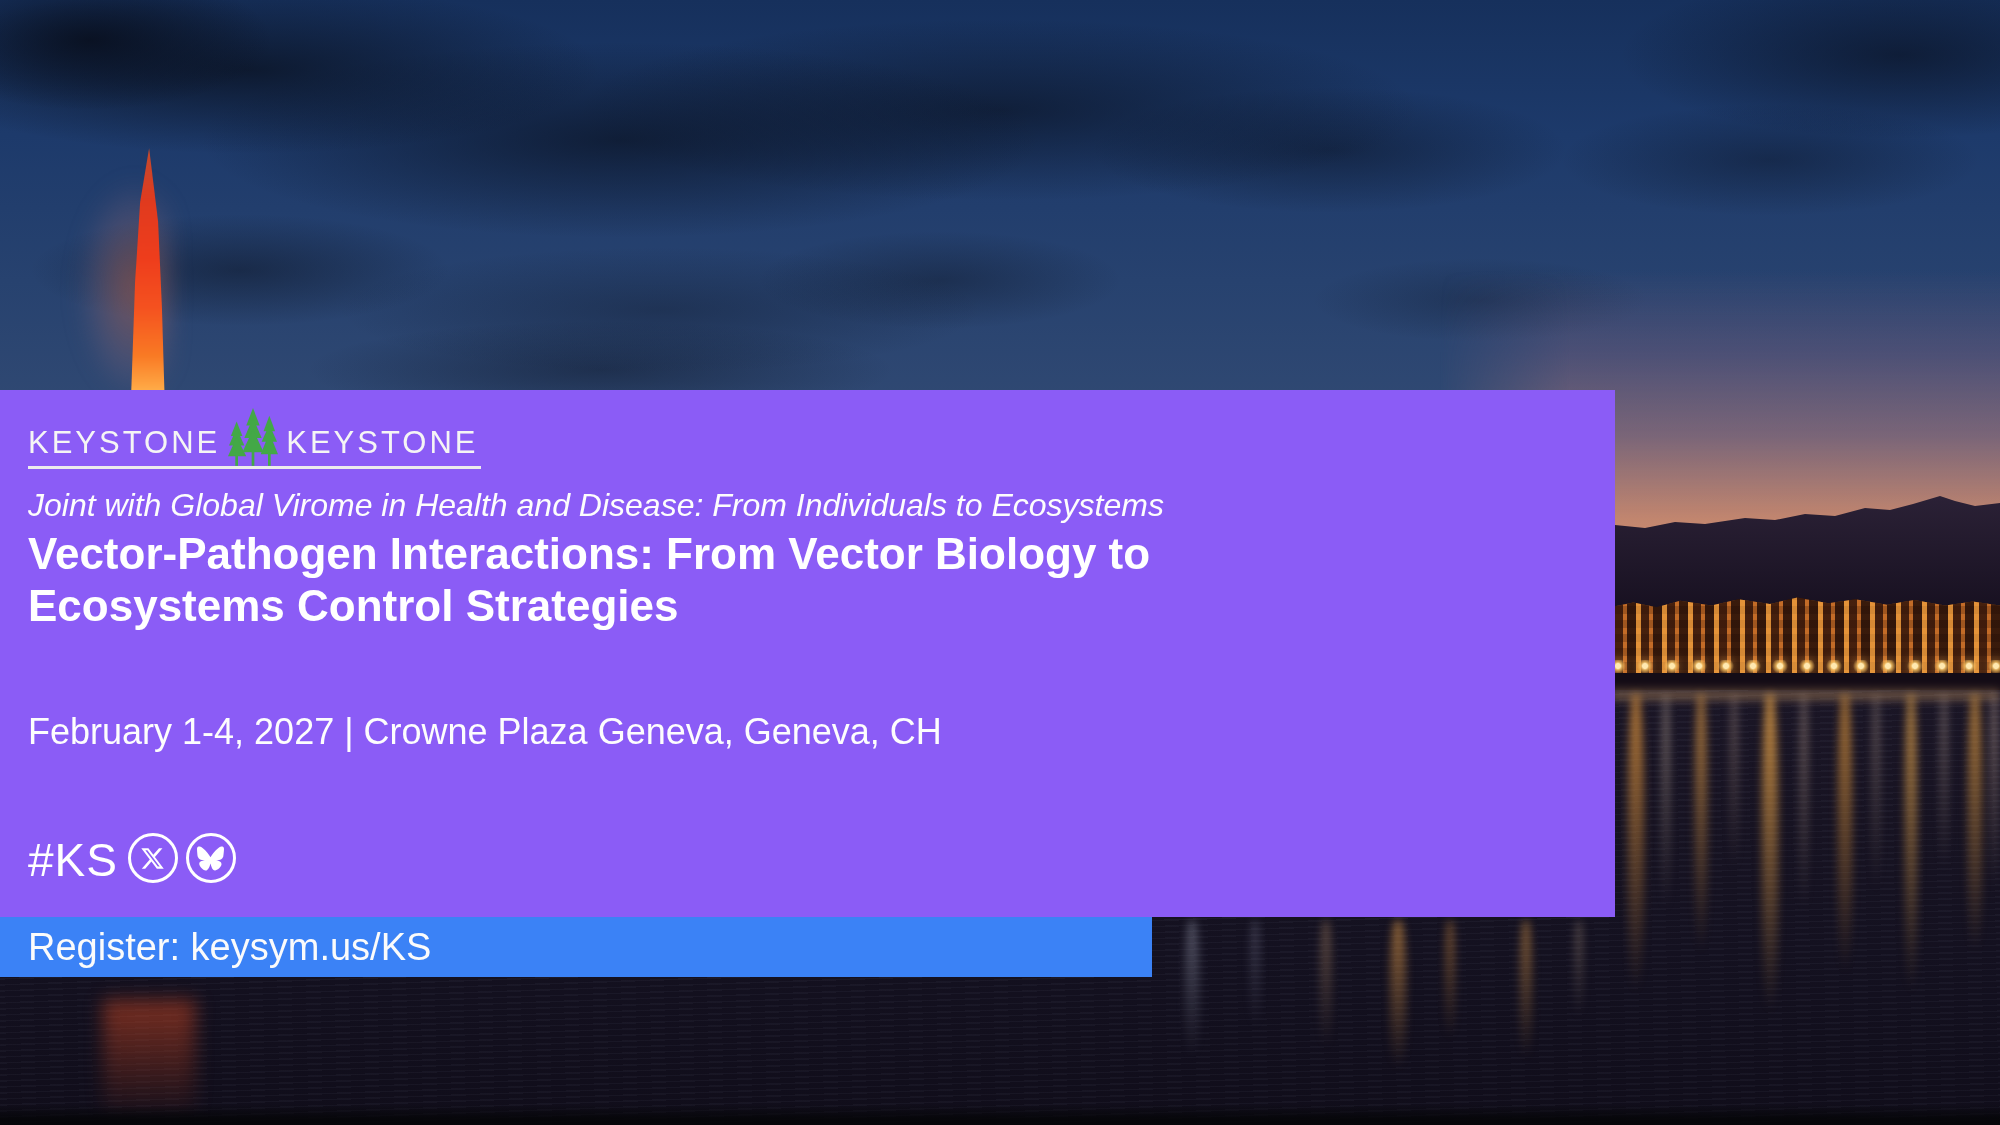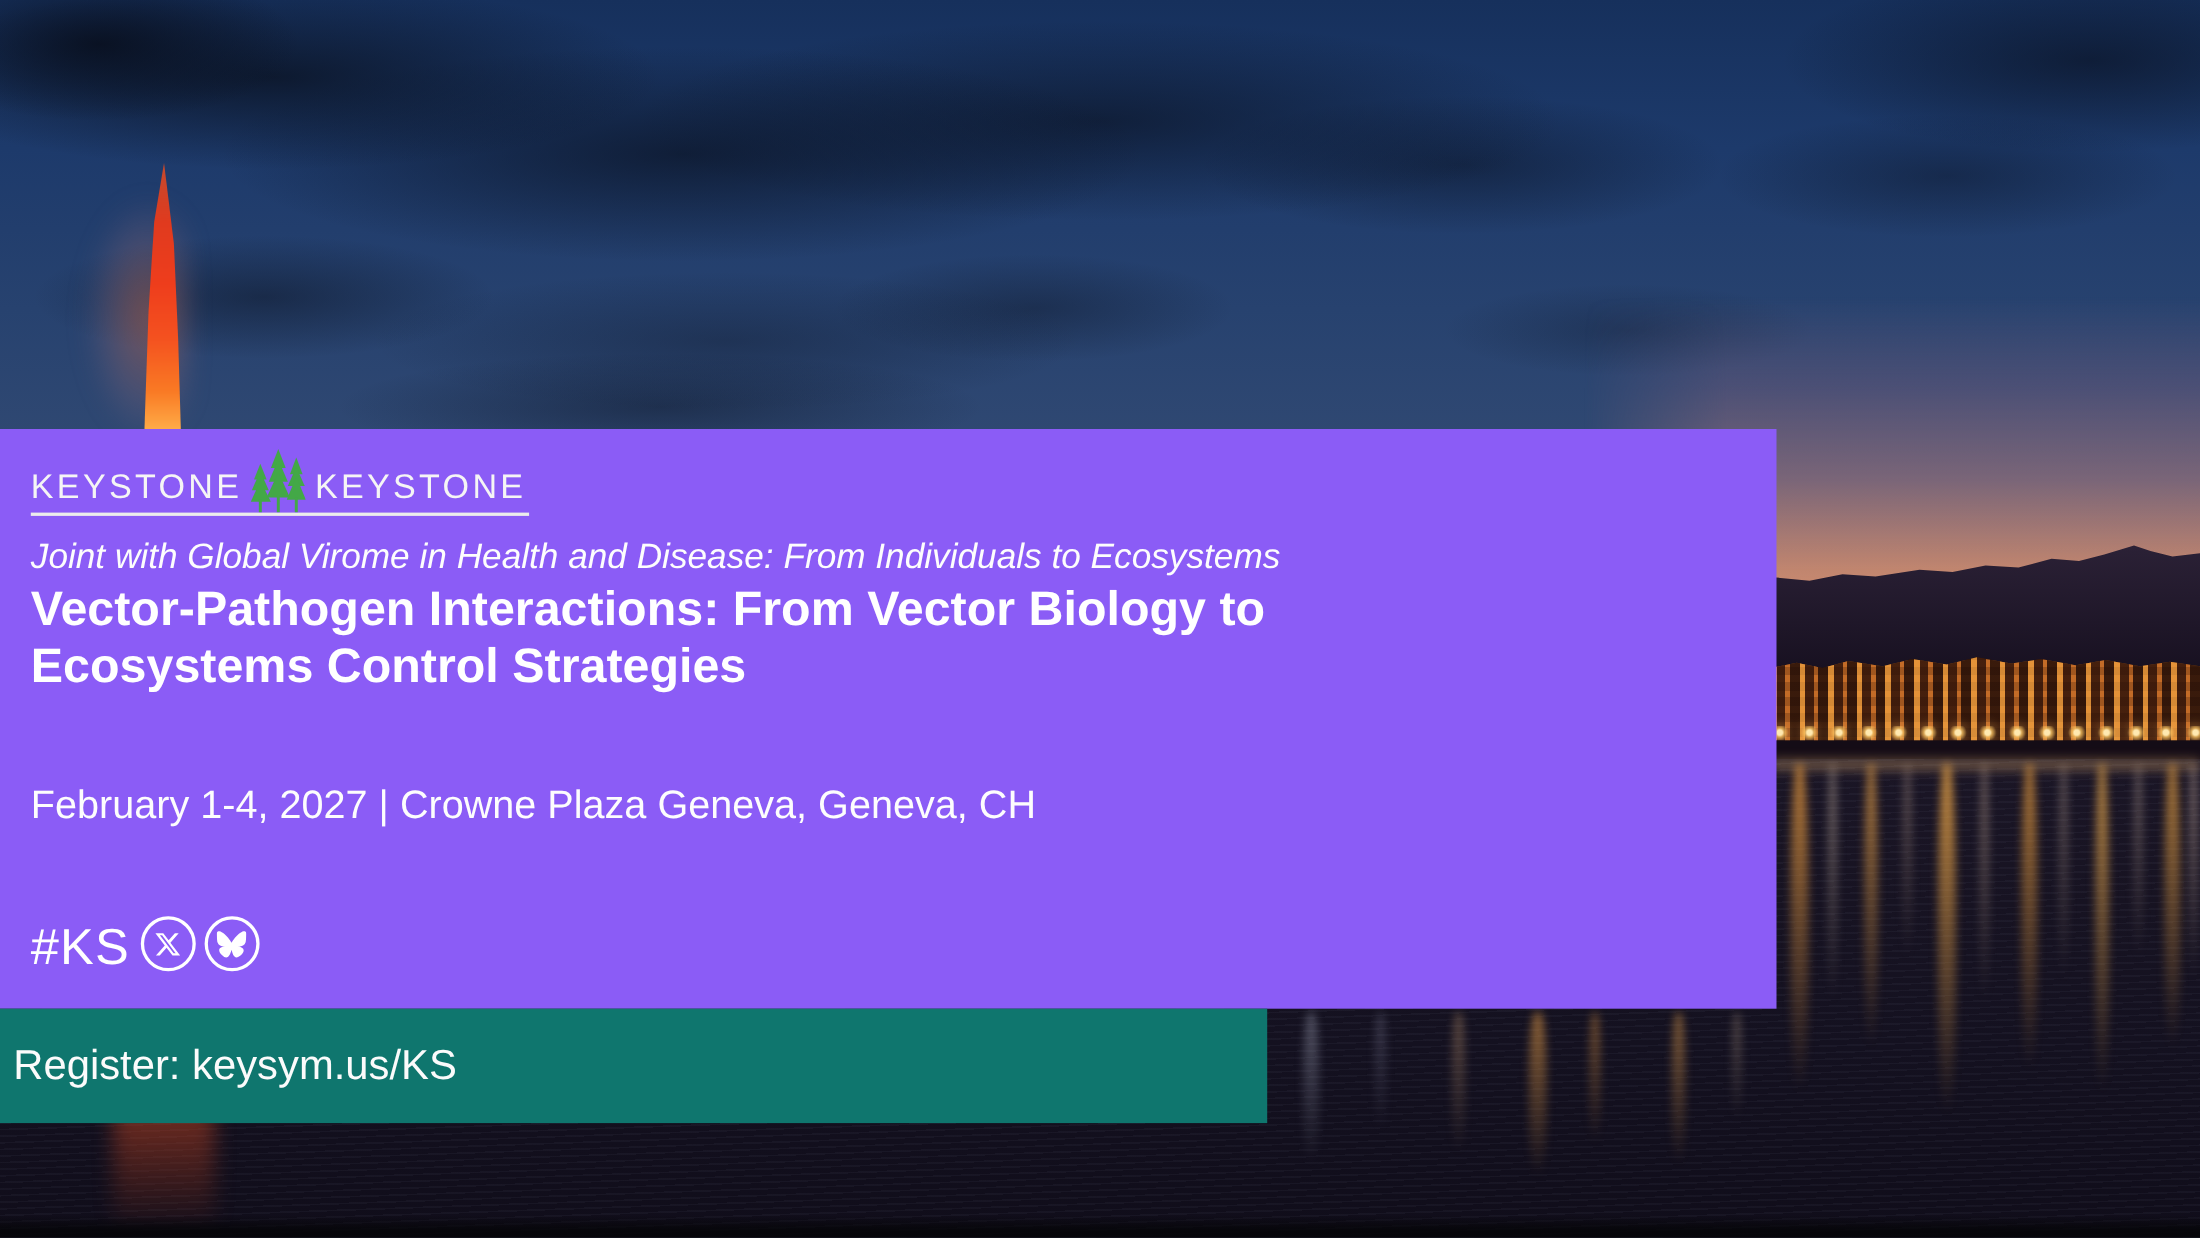--- a/index.html
+++ b/index.html
@@ -100,22 +100,22 @@
   .dateloc{position:absolute;left:28px;top:288px;font-size:36px;font-weight:400;color:#fdfdfd;line-height:1.2;margin-top:32px;}
   .social{position:absolute;left:28px;top:443px;display:flex;align-items:flex-end;gap:8px;}
   .hashtag{font-size:46px;font-weight:500;letter-spacing:1px;color:#fff;line-height:1;margin-right:2px;}
   .icon-circle{
     width:50px;height:50px;border:3px solid #fff;border-radius:50%;
     display:flex;align-items:center;justify-content:center;box-sizing:border-box;
   }
   .icon-circle svg{display:block;}
   
   .register-bar{
-    position:absolute;left:0;top:917px;width:1152px;height:104px;z-index:21;
-    background:#0f766e;display:flex;align-items:center;padding-left:12px;box-sizing:border-box;
+    position:absolute;left:0;top:917px;width:1152px;height:60px;z-index:21;
+    background:#3b82f6;display:flex;align-items:center;padding-left:28px;box-sizing:border-box;
   }
   .register-text{font-size:38px;font-weight:400;color:#fbfbfb;}
 </style>
 </head>
 <body>
 
 <div class="stage">
 
   <div class="sky"></div>
   <div class="dusk-glow"></div>

